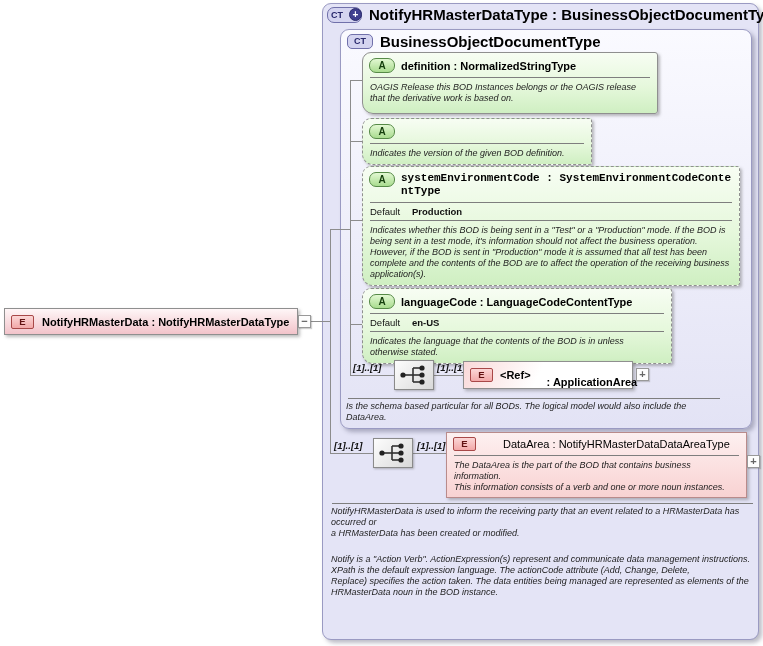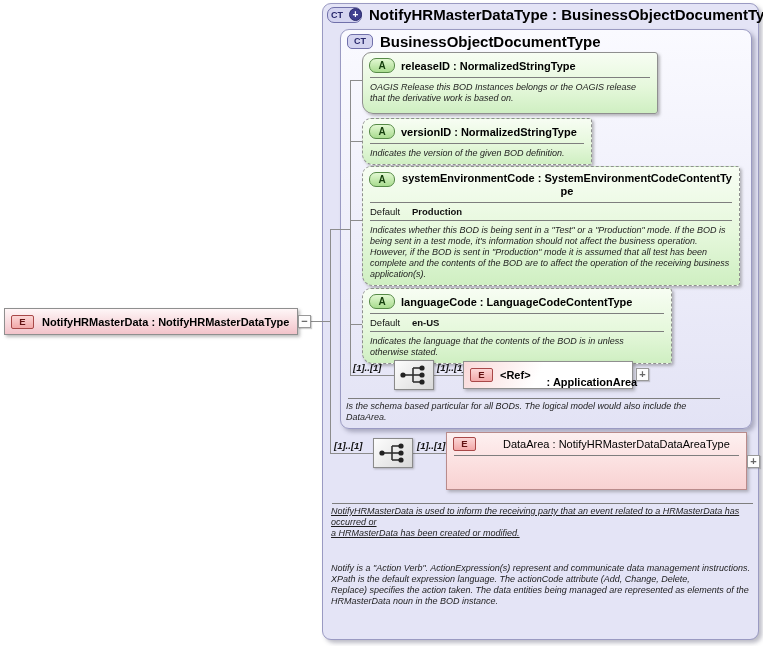--- a/index.html
+++ b/index.html
@@ -22,21 +22,21 @@
 
   
   .attr{position:absolute;box-sizing:border-box;border:1px solid #8f8f8f;
         border-radius:9px 3px 3px 11px;
         background:linear-gradient(180deg,#f7fdf3 0%,#e6f8dc 55%,#cfefc2 100%);
         box-shadow:2px 2px 3px rgba(90,90,90,.4);padding:3px 5px 3px 5px;}
   .attr.opt{border-style:dashed;}
   .attr .head{display:flex;align-items:center;gap:6px;padding:2px 1px 2px 1px;}
   .attr .head.topalign{align-items:flex-start;}
   .attr .title{font-weight:bold;font-size:11px;color:#000;}
-  .attr .title.wrap-all{word-break:break-all;text-align:center;flex:1;line-height:13px;}
+  .attr .title.wrap-all{word-break:break-all;flex:1;line-height:13px;font-family:Liberation Mono, monospace;}
   .sep{border-top:1px solid #7e7e7e;margin:2px 2px;}
   .defrow{display:flex;align-items:baseline;padding:1px 2px;}
   .defrow .dl{font-size:9.5px;color:#111;width:42px;}
   .defrow .dv{font-weight:bold;font-size:9.5px;color:#111;}
   .doc{font-style:italic;font-size:9px;line-height:11px;color:#1d1d1d;
        white-space:pre-line;padding:2px 2px;}
 
   
   .ebox{position:absolute;box-sizing:border-box;border:1px solid #8f8f8f;
         box-shadow:2px 2px 3px rgba(90,90,90,.4);}
@@ -108,30 +108,29 @@
   </div>
 
   <div class="boxtitle" style="left:347px;top:33px;">
     <span class="ic-ct">CT</span>
     <span class="txt">BusinessObjectDocumentType</span>
   </div>
 
   <div class="attr" style="left:362px;top:52px;width:296px;min-height:62px;">
     <div class="head">
       <span class="ic-a">A</span>
-      <span class="title">releaseID : NormalizedStringType</span>
+      <span class="title">definition : NormalizedStringType</span>
     </div>
     <div class="sep"></div>
     <div class="doc">OAGIS Release this BOD Instances belongs or the OAGIS release that the derivative work is based on.</div>
   </div>
 
   <div class="attr opt" style="left:362px;top:118px;width:230px;min-height:45px;">
     <div class="head">
       <span class="ic-a">A</span>
-      <span class="title">versionID : NormalizedStringType</span>
     </div>
     <div class="sep"></div>
     <div class="doc">Indicates the version of the given BOD definition.</div>
   </div>
 
   <div class="attr opt" style="left:362px;top:166px;width:378px;min-height:116px;">
     <div class="head topalign">
       <span class="ic-a">A</span>
       <span class="title wrap-all">systemEnvironmentCode : SystemEnvironmentCodeContentType</span>
     </div>
@@ -198,26 +197,28 @@
       <circle cx="27" cy="21" r="2.6" fill="#222"></circle>
     </svg>
   </div>
   <span class="card" style="left:417px;top:440px;">[1]..[1]</span>
   <div class="ebox databox" style="left:446px;top:432px;width:301px;min-height:58px;">
     <div class="head">
       <span class="ic-e">E</span>
       <span class="title">DataArea : NotifyHRMasterDataDataAreaType</span>
     </div>
     <div class="sep"></div>
+    <div class="doc">The DataArea is the part of the BOD that contains business information.
+This information consists of a verb and one or more noun instances.</div>
   </div>
   <div class="pm" style="left:747px;top:455px;">+</div>
 
   <div class="sep" style="position:absolute;left:330px;top:501px;width:421px;"></div>
   <div style="position:absolute;left:329px;top:504px;width:424px;">
-    <div class="doc" style="margin-bottom:20px;text-decoration:underline;">NotifyHRMasterData is used to inform the receiving party that an event related to a HRMasterData has occurred or
+    <div class="doc" style="margin-bottom:11px;">NotifyHRMasterData is used to inform the receiving party that an event related to a HRMasterData has occurred or
 a HRMasterData has been created or modified.</div>
     <div class="doc">Notify is a "Action Verb". ActionExpression(s) represent and communicate data management instructions. XPath is the default expression language. The actionCode attribute (Add, Change, Delete,
 Replace) specifies the action taken. The data entities being managed are represented as elements of the HRMasterData noun in the BOD instance.</div>
   </div>
 
   <div class="ebox root-el" style="left:4px;top:308px;width:294px;height:27px;">
     <span class="ic-e">E</span>
     <span class="txt">NotifyHRMasterData : NotifyHRMasterDataType</span>
   </div>
   <div class="pm" style="left:298px;top:315px;">−</div>

